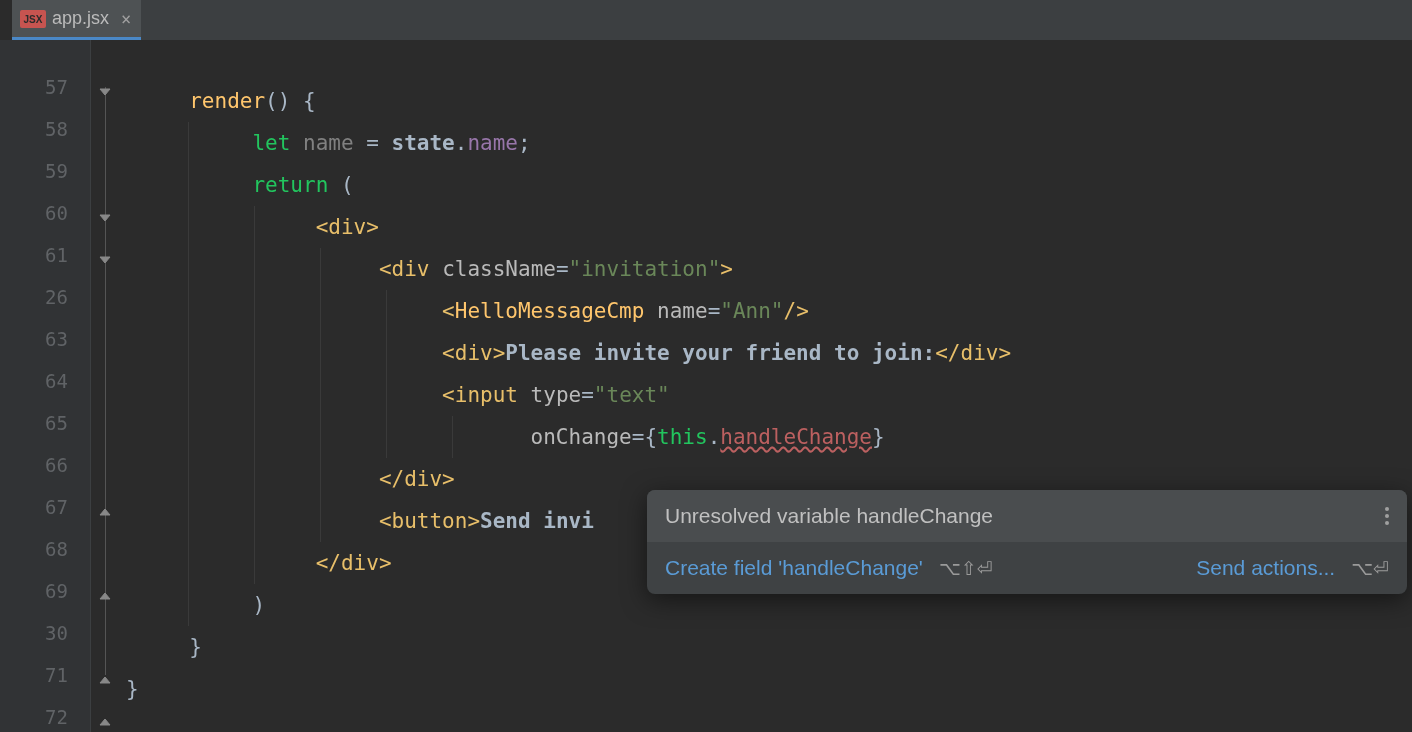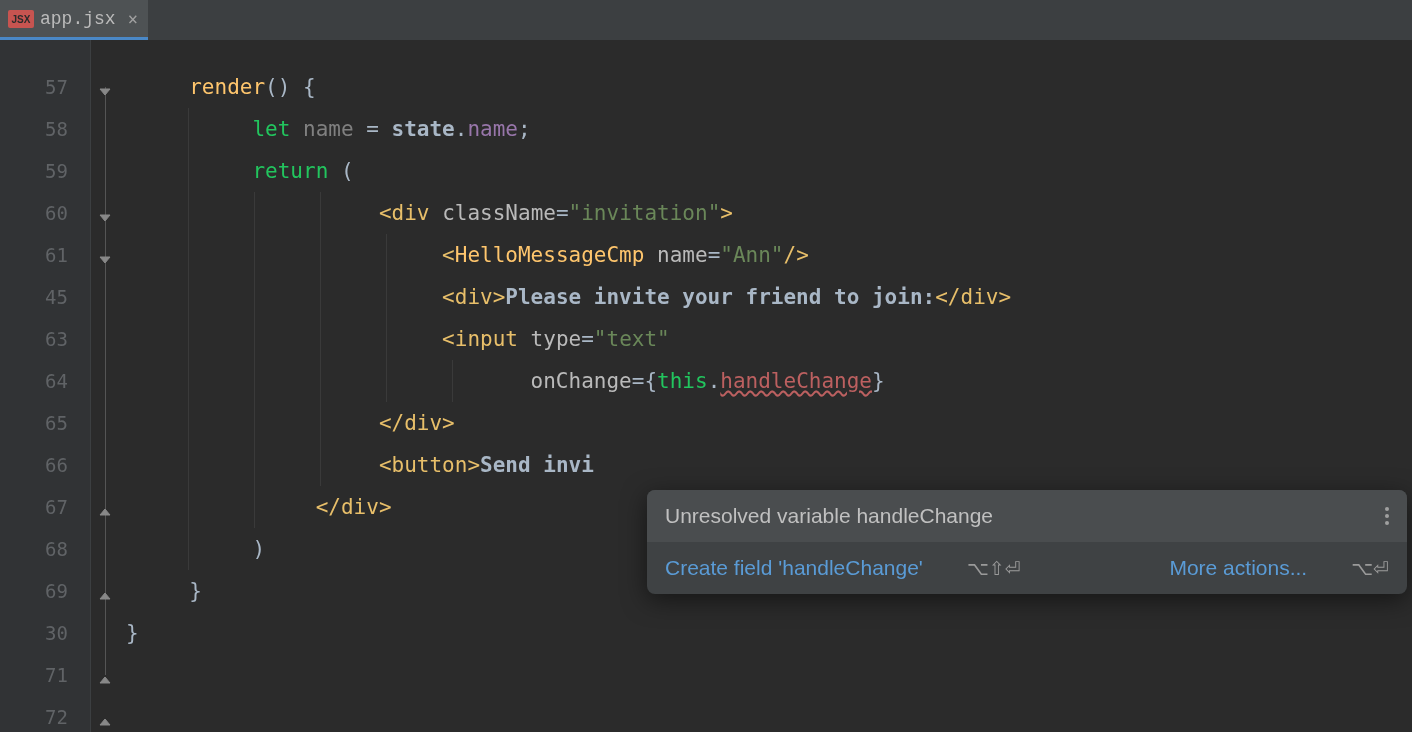--- a/index.html
+++ b/index.html
@@ -10,40 +10,41 @@
     font-family: 'Menlo', 'Consolas', monospace;
     font-size: 21px;
     overflow: hidden;
     position: relative;
   }
   .tab-bar {
     height: 40px;
     background: #3c3f41;
     display: flex;
     align-items: stretch;
+    margin-left: 12px;
   }
   .tab {
     display: flex;
     align-items: center;
     padding: 0 10px 0 8px;
     background: #4e5254;
     border-bottom: 3px solid #4a88c7;
     gap: 6px;
   }
   .tab-icon {
     width: 26px;
     height: 18px;
     display: flex;
     align-items: center;
     justify-content: center;
   }
   .tab-icon svg { display: block; }
   .tab-label {
     color: #bbbbbb;
-    font-family: Liberation Mono, monospace;
+    font-family: Liberation Sans, sans-serif;
     font-size: 18px;
   }
   .tab-close {
     color: #a0a0a0;
     font-size: 17px;
     margin-left: 6px;
     cursor: pointer;
   }
   .editor {
     display: flex;
@@ -87,21 +88,21 @@
     bottom: 0;
   }
   .fold-marker {
     width: 14px;
     height: 14px;
     z-index: 1;
   }
   .fold-down svg, .fold-up svg { stroke: #888; fill: #2b2b2b; }
   .code {
     flex: 1;
-    padding-top: 26px;
+    padding-top: 40px;
   }
   .line {
     height: 42px;
     line-height: 42px;
     white-space: pre;
     color: #a9b7c6;
     padding-left: 8px;
     position: relative;
   }
   .indent-guide {
@@ -149,21 +150,21 @@
     color: #a0a0a0;
     display: flex;
     flex-direction: column;
     gap: 3px;
   }
   .popup-more span { width:4px; height:4px; background:#a0a0a0; border-radius:50%; display:block; }
   .popup-body {
     padding: 14px 18px;
     display: flex;
     align-items: center;
-    gap: 44px;
+    gap: 16px;
   }
   .popup-action {
     color: #5a9bd6;
     font-size: 21px;
     cursor: pointer;
   }
   .shortcut {
     display: flex;
     align-items: center;
     gap: 2px;
@@ -188,21 +189,21 @@
   </div>
 </div>
 
 <div class="editor">
   <div class="gutter">
     <div class="ln">57</div>
     <div class="ln">58</div>
     <div class="ln">59</div>
     <div class="ln">60</div>
     <div class="ln">61</div>
-    <div class="ln">45</div>
+    <div class="ln">26</div>
     <div class="ln">63</div>
     <div class="ln">64</div>
     <div class="ln">65</div>
     <div class="ln">66</div>
     <div class="ln">67</div>
     <div class="ln">68</div>
     <div class="ln">69</div>
     <div class="ln">30</div>
     <div class="ln">71</div>
     <div class="ln">72</div>
@@ -276,20 +277,21 @@
         <span class="fold-marker fold-up"><svg width="14" height="14" viewBox="0 0 14 14">
             <path d="M2 10 L7 4 L12 10 Z" fill="#888"></path>
           </svg></span>
       </div>
   </div>
 
   <div class="code">
     <div class="line">     <span class="fn">render</span><span class="punct">()</span><span class="brace"> {</span></div>
     <div class="line"><span class="indent-guide" style="left:70px"></span>          <span class="kw">let</span> <span class="local">name</span><span class="punct"> = </span><span class="txt">state</span><span class="punct">.</span><span class="prop">name</span><span class="punct">;</span></div>
     <div class="line"><span class="indent-guide" style="left:70px"></span>          <span class="kw">return</span><span class="punct"> (</span></div>
+    <div class="line"><span class="indent-guide" style="left:70px"></span><span class="indent-guide" style="left:136px"></span>               <span class="tagc">&lt;</span><span class="tagc">div</span><span class="tagc">&gt;</span></div>
     <div class="line"><span class="indent-guide" style="left:70px"></span><span class="indent-guide" style="left:136px"></span><span class="indent-guide" style="left:202px"></span>                    <span class="tagc">&lt;</span><span class="tagc">div</span><span> </span><span class="attr">className</span><span class="punct">=</span><span class="str">"invitation"</span><span class="tagc">&gt;</span></div>
     <div class="line"><span class="indent-guide" style="left:70px"></span><span class="indent-guide" style="left:136px"></span><span class="indent-guide" style="left:202px"></span><span class="indent-guide" style="left:268px"></span>                         <span class="tagc">&lt;</span><span class="fn">HelloMessageCmp</span><span> </span><span class="attr">name</span><span class="punct">=</span><span class="str">"Ann"</span><span class="tagc">/&gt;</span></div>
     <div class="line"><span class="indent-guide" style="left:70px"></span><span class="indent-guide" style="left:136px"></span><span class="indent-guide" style="left:202px"></span><span class="indent-guide" style="left:268px"></span>                         <span class="tagc">&lt;</span><span class="tagc">div</span><span class="tagc">&gt;</span><span class="txt">Please invite your friend to join:</span><span class="tagc">&lt;/</span><span class="tagc">div</span><span class="tagc">&gt;</span></div>
     <div class="line"><span class="indent-guide" style="left:70px"></span><span class="indent-guide" style="left:136px"></span><span class="indent-guide" style="left:202px"></span><span class="indent-guide" style="left:268px"></span>                         <span class="tagc">&lt;</span><span class="tagc">input</span><span> </span><span class="attr">type</span><span class="punct">=</span><span class="str">"text"</span></div>
     <div class="line"><span class="indent-guide" style="left:70px"></span><span class="indent-guide" style="left:136px"></span><span class="indent-guide" style="left:202px"></span><span class="indent-guide" style="left:268px"></span><span class="indent-guide" style="left:334px"></span>                                <span class="attr">onChange</span><span class="punct">=</span><span class="brace">{</span><span class="kw">this</span><span class="punct">.</span><span class="err">handleChange</span><span class="brace">}</span></div>
     <div class="line"><span class="indent-guide" style="left:70px"></span><span class="indent-guide" style="left:136px"></span><span class="indent-guide" style="left:202px"></span>                    <span class="tagc">&lt;/</span><span class="tagc">div</span><span class="tagc">&gt;</span></div>
     <div class="line"><span class="indent-guide" style="left:70px"></span><span class="indent-guide" style="left:136px"></span><span class="indent-guide" style="left:202px"></span>                    <span class="tagc">&lt;</span><span class="tagc">button</span><span class="tagc">&gt;</span><span class="txt">Send invi</span></div>
     <div class="line"><span class="indent-guide" style="left:70px"></span><span class="indent-guide" style="left:136px"></span>               <span class="tagc">&lt;/</span><span class="tagc">div</span><span class="tagc">&gt;</span></div>
     <div class="line"><span class="indent-guide" style="left:70px"></span>          <span class="punct">)</span></div>
     <div class="line">     <span class="brace">}</span></div>
@@ -302,17 +304,17 @@
       <span class="popup-more">
           <span></span>
           <span></span>
           <span></span>
         </span>
     </div>
     <div class="popup-body">
       <span class="popup-action">Create field 'handleChange'</span>
       <span class="shortcut">⌥⇧⏎</span>
       <span class="spacer"></span>
-      <span class="popup-action">More actions...</span>
+      <span class="popup-action">Send actions...</span>
       <span class="shortcut">⌥⏎</span>
     </div>
   </div>
 </div>
 
 </body></html>

